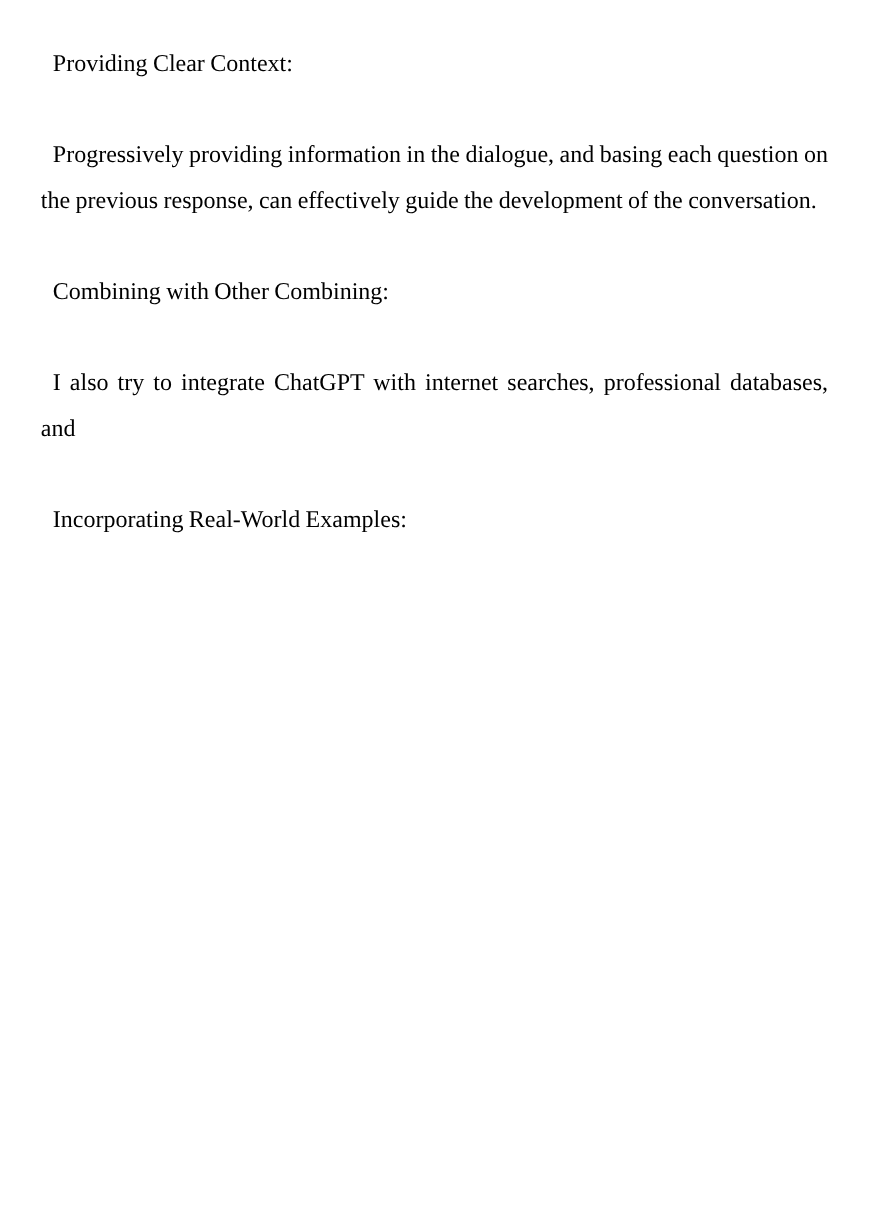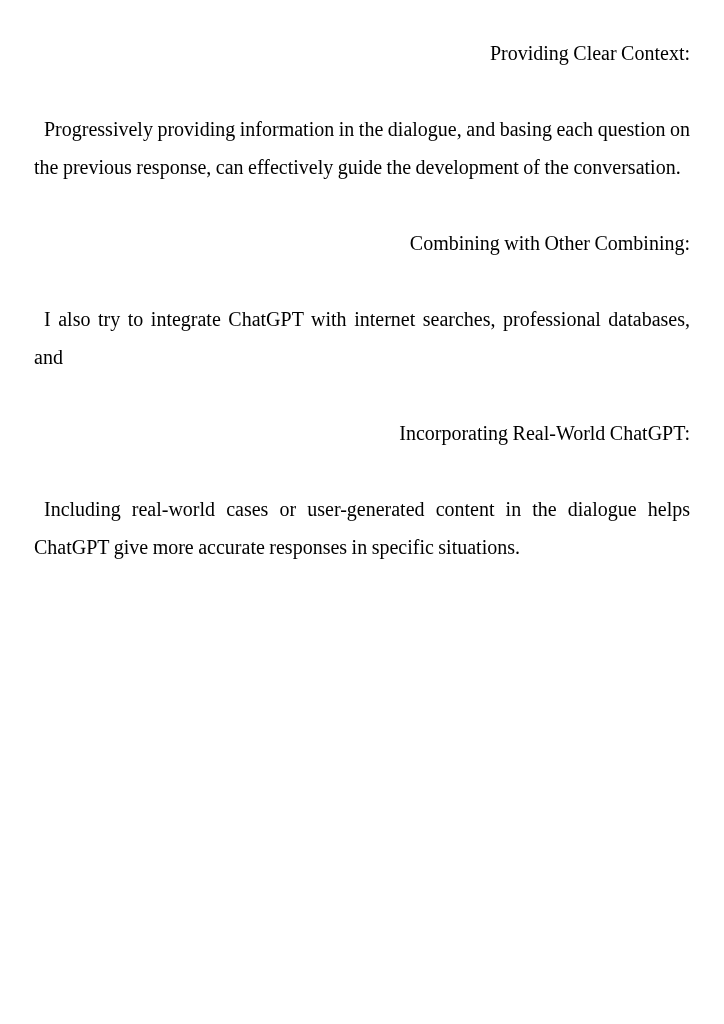--- a/index.html
+++ b/index.html
@@ -19,21 +19,21 @@
     font-size: 20px;
     line-height: 38px;
     overflow: hidden;
   }
   .section {
     margin: 0;
   }
   .heading {
     margin: 0 0 38px 0;        
     text-indent: 10px;          
-    text-align: right;
+    text-align: left;
     word-spacing: -0.5px;
   }
   .para {
     margin: 0 0 38px 0;        
     word-spacing: -0.5px;
   }
   .line {
     display: block;
   }
   .line-justified {
@@ -60,20 +60,16 @@
   </div>
 
   <div class="section">
     <div class="heading">Combining with Other Combining:</div>
     <div class="para">
       <span class="line line-justified">I also try to integrate ChatGPT with internet searches, professional databases, and</span>
     </div>
   </div>
 
   <div class="section">
-    <div class="heading">Incorporating Real-World ChatGPT:</div>
-    <div class="para">
-      <span class="line line-justified">Including real-world cases or user-generated content in the dialogue helps</span>
-      <span class="line line-last">ChatGPT give more accurate responses in specific situations.</span>
-    </div>
+    <div class="heading">Incorporating Real-World Examples:</div>
   </div>
 
 </div>
 
 </body></html>

